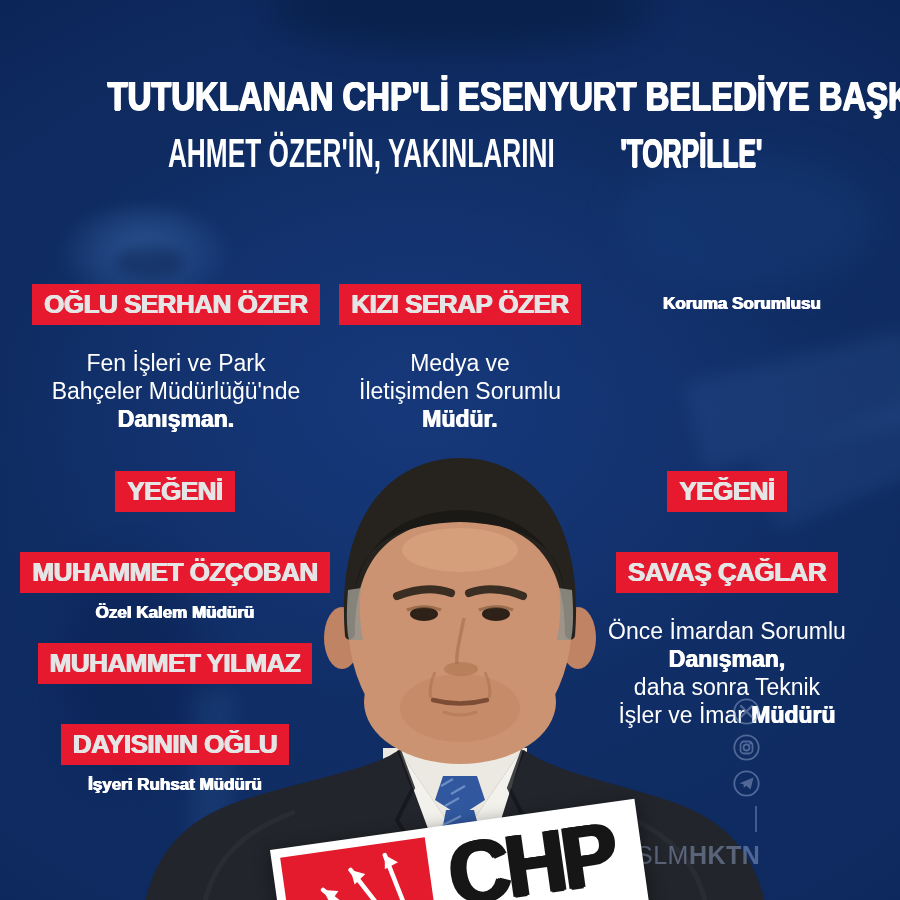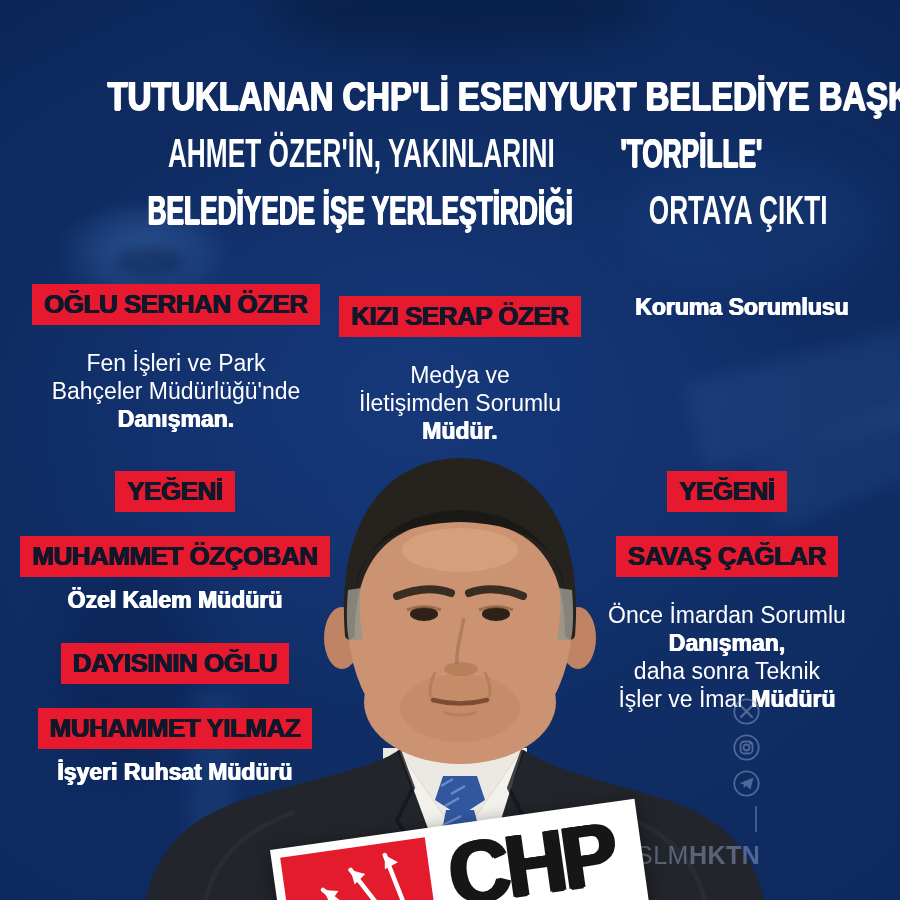--- a/index.html
+++ b/index.html
@@ -23,33 +23,33 @@
   .g-soft2{left:60px;top:560px;width:140px;height:220px;background:#0a2050;opacity:.45;filter:blur(18px);border-radius:50%;}
 
   
   .title{position:absolute;left:0;top:72px;width:900px;text-align:center;line-height:48px;}
   .title .ln{white-space:nowrap;}
   .title .ln span{display:inline-block;transform:scaleX(.8);transform-origin:center;
     font-weight:700;font-size:41px;letter-spacing:0;}
   .hv{text-shadow:1px 0 0 currentColor,-1px 0 0 currentColor,0 .5px 0 currentColor;}
 
   
-  .chip{display:inline-block;background:#e6192e;color:#0f172a;font-weight:700;
+  .chip{display:inline-block;background:#e6192e;color:#e5e5e5;font-weight:700;
     font-size:26px;line-height:1;padding:7px 12px 8px;letter-spacing:-.5px;white-space:nowrap;
     text-shadow:.6px 0 0 currentColor,-.6px 0 0 currentColor;}
   .block{position:absolute;text-align:center;}
-  .block .chip + .chip{margin-top:4px;}
+  .block .chip + .chip{margin-top:20px;}
   .desc{margin-top:24px;font-size:23px;line-height:28px;font-weight:400;color:#fff;}
   .desc b{font-weight:700;text-shadow:.5px 0 0 currentColor,-.5px 0 0 currentColor;}
-  .role{margin-top:10px;font-size:23px;font-weight:700;
+  .role{margin-top:10px;font-size:17px;font-weight:700;
     text-shadow:.6px 0 0 currentColor,-.6px 0 0 currentColor;}
   .stack{display:flex;flex-direction:column;align-items:center;gap:20px;}
 
   .b-son{left:20px;top:284px;width:312px;}
-  .b-daughter{left:330px;top:296px;width:260px;}
+  .b-daughter{left:330px;top:284px;width:260px;}
   .b-brother{left:596px;top:284px;width:292px;}
   .b-nephew1{left:25px;top:471px;width:300px;}
   .b-cousin{left:25px;top:643px;width:300px;}
   .b-nephew2{left:577px;top:471px;width:300px;}
 
   
   .watermark{position:absolute;left:636px;top:698px;display:flex;align-items:flex-end;gap:9px;
     color:rgba(150,170,206,.48);flex-direction:column;}
   .wm-ic{width:27px;height:27px;display:block;}
   .wm-sep{width:2px;height:26px;background:rgba(150,170,206,.38);margin:0 3px;}
@@ -80,21 +80,20 @@
   <div class="ghost g-faceeye"></div>
   <div class="ghost g-diag1"></div>
   <div class="ghost g-diag2"></div>
   <div class="ghost g-streak"></div>
   <div class="ghost g-soft1"></div>
   <div class="ghost g-soft2"></div>
 
   <div class="title">
     <div class="ln"><span class="hv">TUTUKLANAN CHP'Lİ ESENYURT BELEDİYE BAŞKANI</span></div>
     <div class="ln"><span><span>AHMET ÖZER'İN, YAKINLARINI </span><span class="hv">'TORPİLLE'</span></span></div>
-    <div class="ln"><span><span class="hv">BELEDİYEDE İŞE YERLEŞTİRDİĞİ </span><span> ORTAYA ÇIKTI</span></span></div>
   </div>
 
   <div class="block b-son">
     <span class="chip">OĞLU SERHAN ÖZER</span>
     <div class="desc">
       <span>Fen İşleri ve Park</span><br>
       <span>Bahçeler Müdürlüğü'nde</span><br>
       <b>Danışman.</b>
     </div>
   </div>
@@ -115,22 +114,22 @@
   <div class="block b-nephew1">
     <div class="stack">
       <span class="chip">YEĞENİ</span>
       <span class="chip">MUHAMMET ÖZÇOBAN</span>
     </div>
     <div class="role">Özel Kalem Müdürü</div>
   </div>
 
   <div class="block b-cousin">
     <div class="stack">
+      <span class="chip">MUHAMMET YILMAZ</span>
       <span class="chip">DAYISININ OĞLU</span>
-      <span class="chip">MUHAMMET YILMAZ</span>
     </div>
     <div class="role">İşyeri Ruhsat Müdürü</div>
   </div>
 
   <div class="block b-nephew2">
     <div class="stack">
       <span class="chip">YEĞENİ</span>
       <span class="chip">SAVAŞ ÇAĞLAR</span>
     </div>
     <div class="desc">

